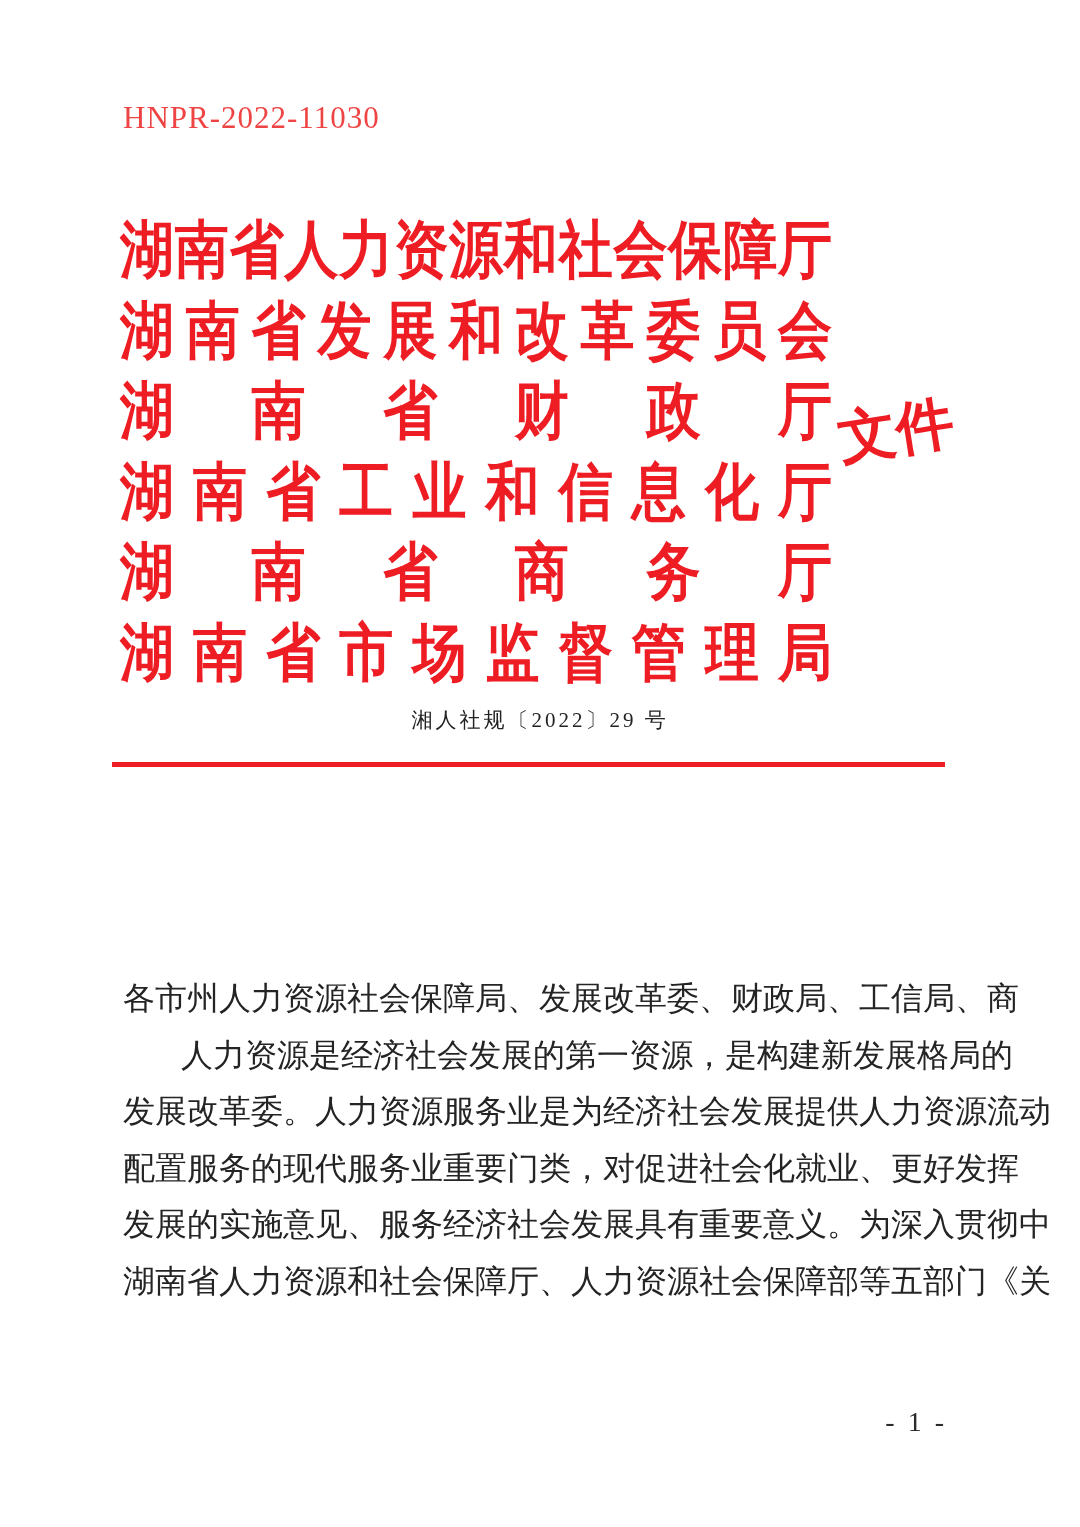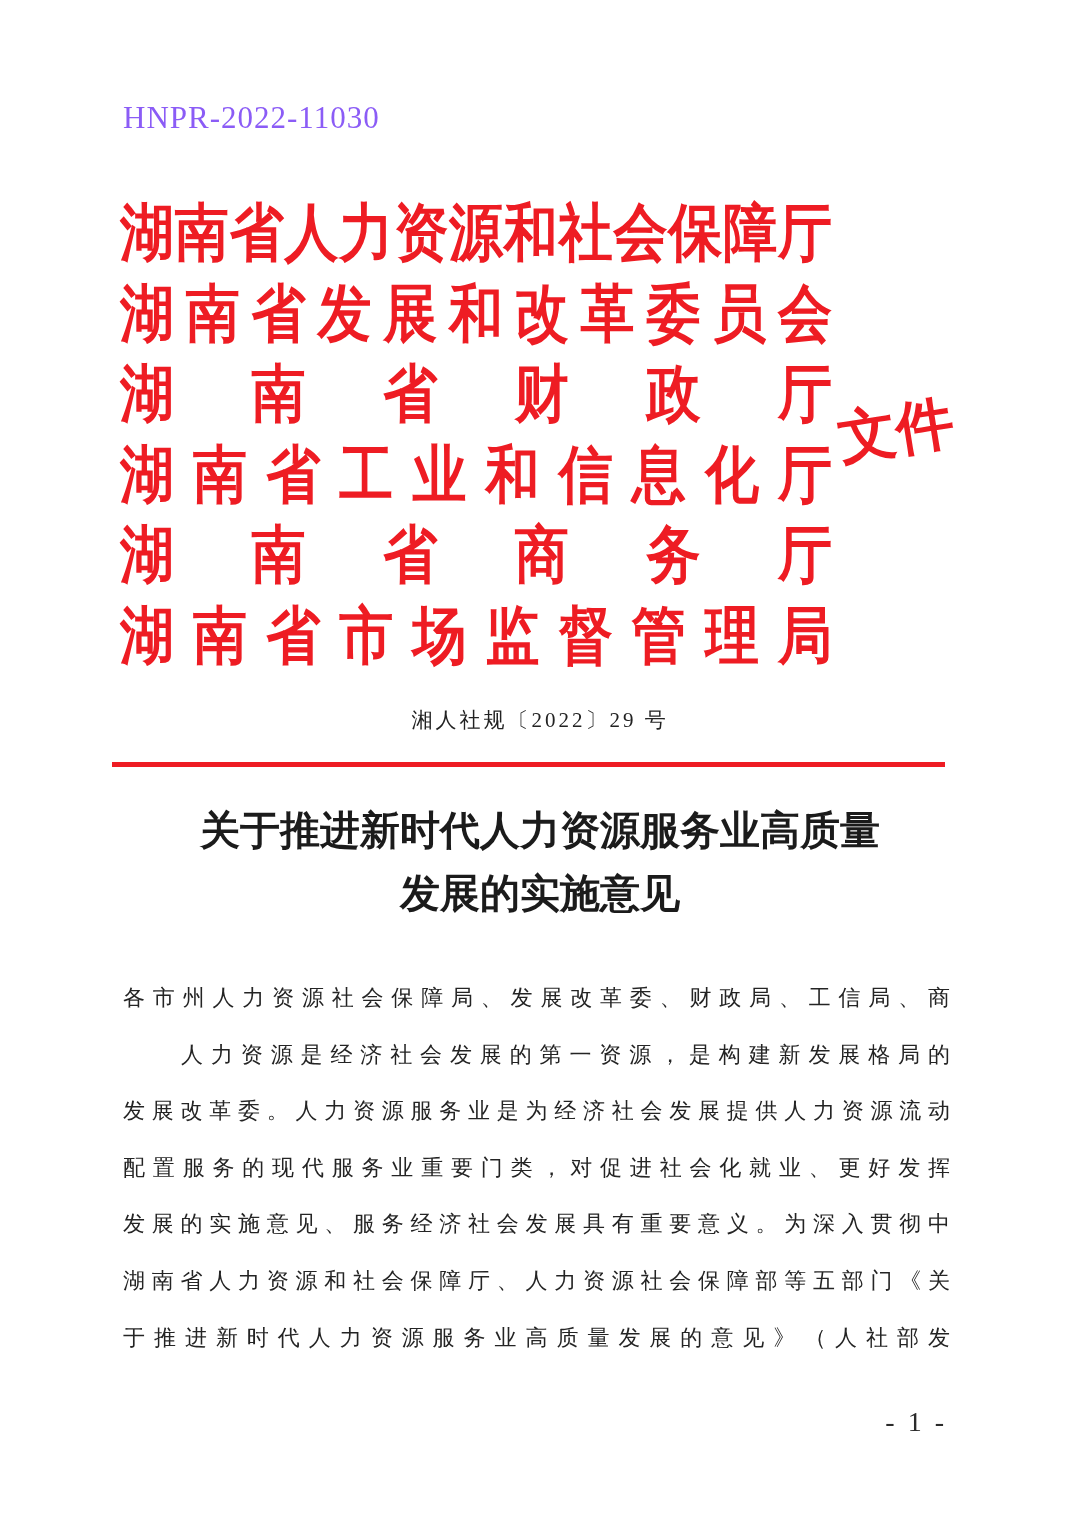--- a/index.html
+++ b/index.html
@@ -14,25 +14,25 @@
     background:#ffffff;
     overflow:hidden;
     font-family:"Liberation Serif","DejaVu Serif",serif;
     color:var(--ink);
   }
   .doc-code{
     position:absolute;
     left:123px; top:100px;
     font-size:31px;
     letter-spacing:1px;
-    color:#8b5cf6;
+    color:#ef4444;
   }
   .agencies{
     position:absolute;
-    left:120px; top:193px;
+    left:120px; top:210px;
     width:712px;
   }
   .agency-line{
     height:80.5px;
     line-height:80.5px;
     font-size:54px;
     font-weight:bold;
     color:var(--red);
     text-align:justify;
     text-align-last:justify;
@@ -70,21 +70,21 @@
     text-align:center;
     font-size:40px;
     font-weight:bold;
     line-height:63px;
     color:#1b1b1b;
   }
   .body-text{
     position:absolute;
     left:123px; top:970px;
     width:827px;
-    font-size:22px;
+    font-size:32px;
     color:#242424;
   }
   .body-line{
     line-height:56.6px;
     height:56.6px;
     text-align:justify;
     text-align-last:justify;
     white-space:nowrap;
   }
   .body-line.last-of-para{
@@ -117,30 +117,25 @@
     <div class="agency-line">湖南省商务厅</div>
     <div class="agency-line">湖南省市场监督管理局</div>
   </div>
 
   <div class="header-suffix">文件</div>
 
   <div class="doc-number">湘人社规〔2022〕29 号</div>
 
   <div class="red-rule"></div>
 
-  <div class="doc-title">
-    <div>关于推进新时代人力资源服务业高质量</div>
-    <div>发展的实施意见</div>
-  </div>
 
   <div class="body-text">
     <div class="body-line">各市州人力资源社会保障局、发展改革委、财政局、工信局、商</div>
     <div class="body-line indent">人力资源是经济社会发展的第一资源，是构建新发展格局的</div>
     <div class="body-line">发展改革委。人力资源服务业是为经济社会发展提供人力资源流动</div>
     <div class="body-line">配置服务的现代服务业重要门类，对促进社会化就业、更好发挥</div>
     <div class="body-line">发展的实施意见、服务经济社会发展具有重要意义。为深入贯彻中</div>
     <div class="body-line">湖南省人力资源和社会保障厅、人力资源社会保障部等五部门《关</div>
-    <div class="body-line">于推进新时代人力资源服务业高质量发展的意见》（人社部发</div>
   </div>
 
   <div class="page-number">- 1 -</div>
 
 </div>
 
 </body></html>

